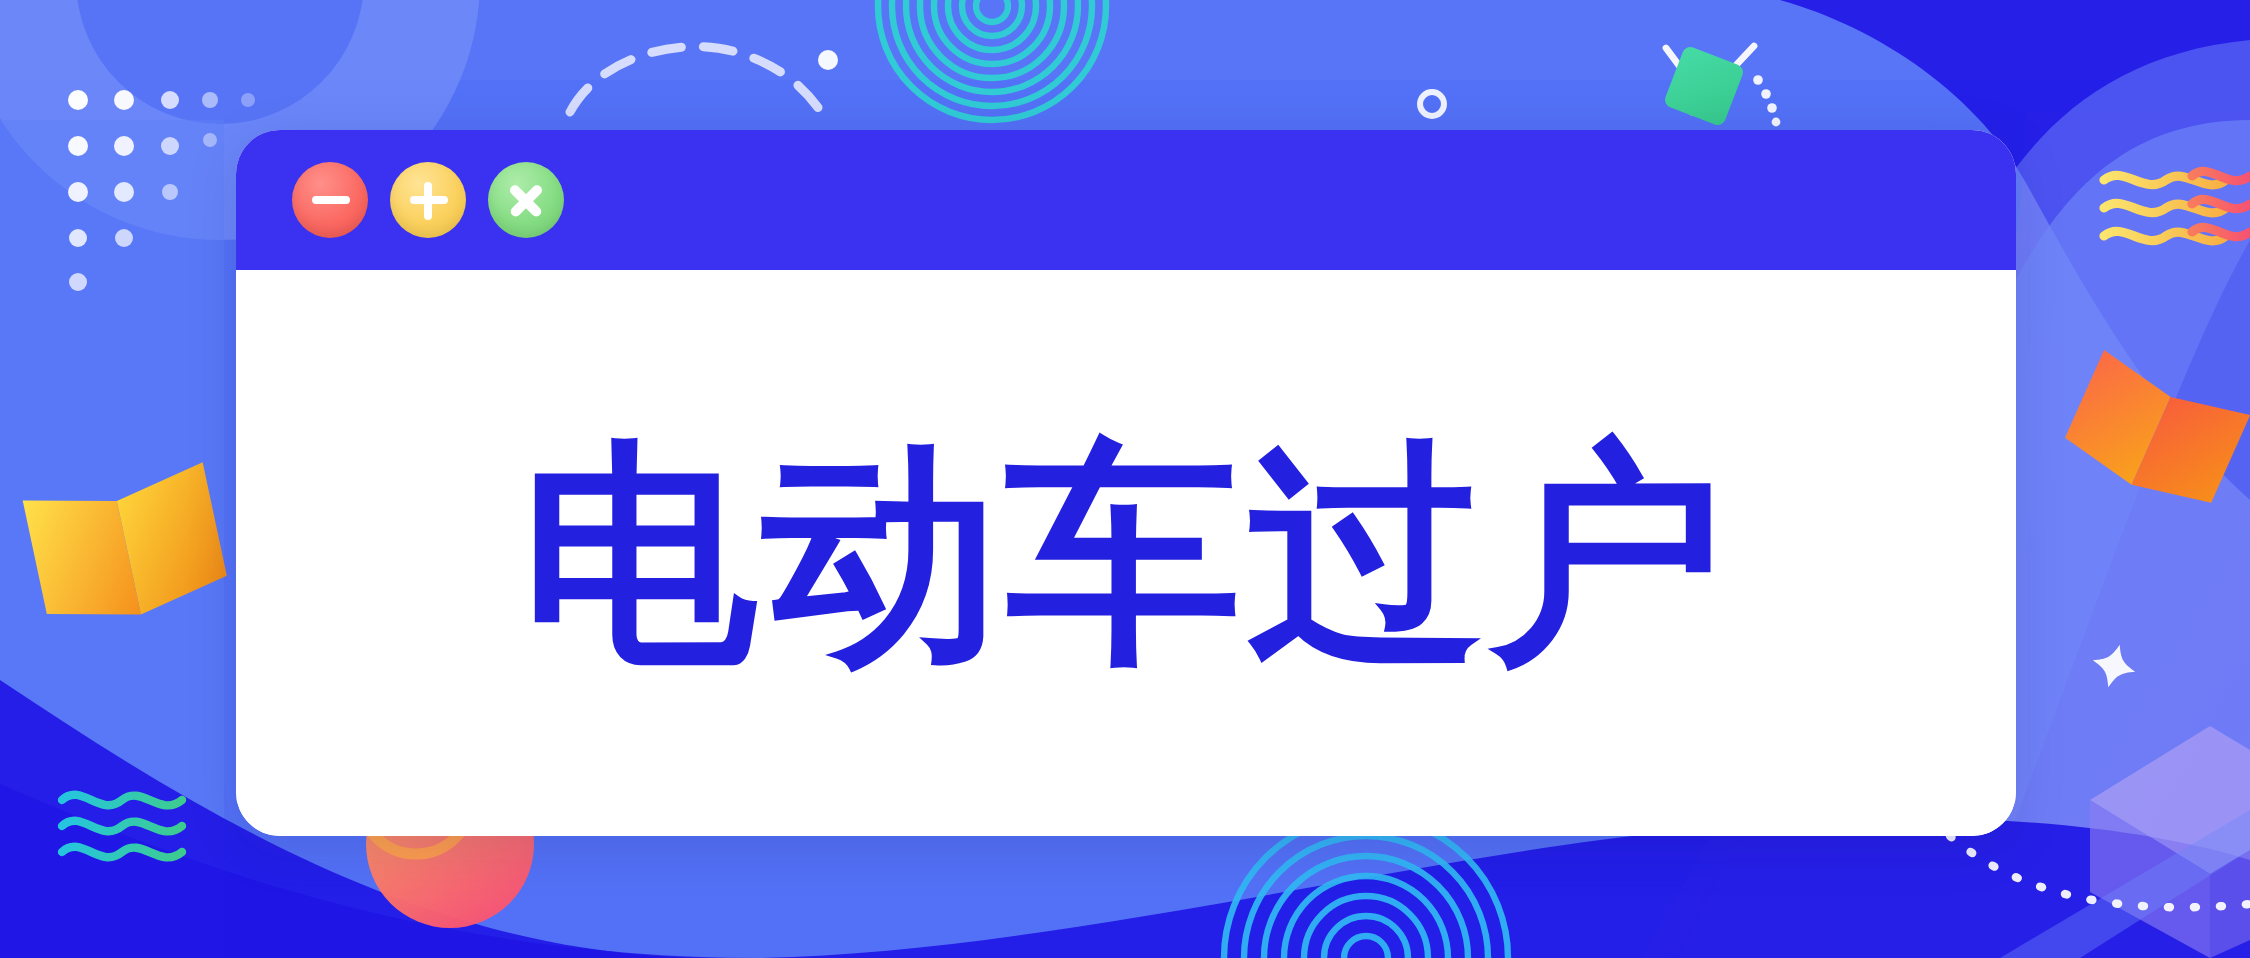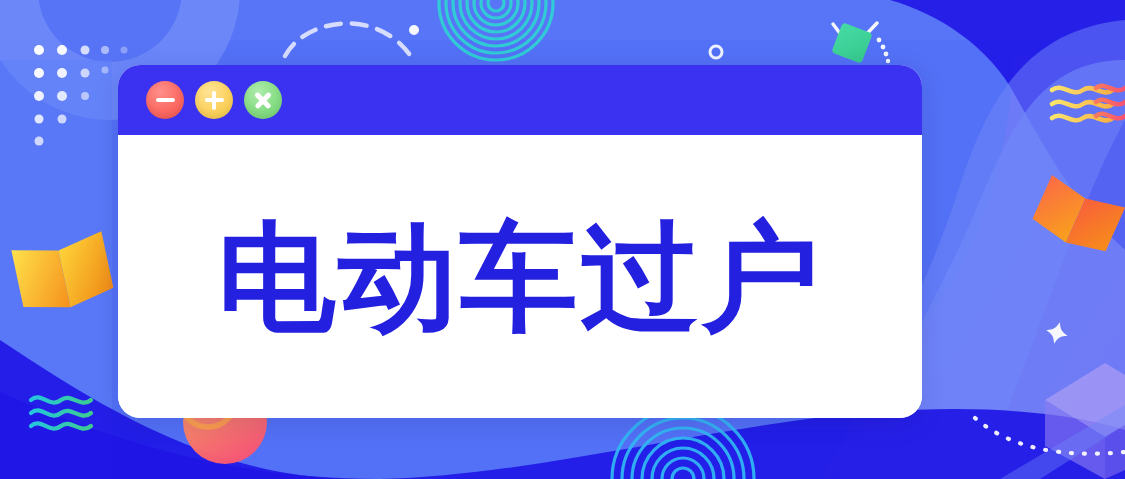--- a/index.html
+++ b/index.html
@@ -23,21 +23,21 @@
     width: 1125px;
     height: 479px;
     display: block;
   }
 
   
   #window-card {
     position: absolute;
     left: 118px;
     top: 65px;
-    width: 804px;
+    width: 890px;
     height: 353px;
     border-radius: 22px;
     overflow: hidden;
     background: #ffffff;
     box-shadow: 0 6px 26px rgba(20,20,90,0.13);
     z-index: 20;
   }
   #title-bar {
     height: 70px;
     background: #3a32f0;

